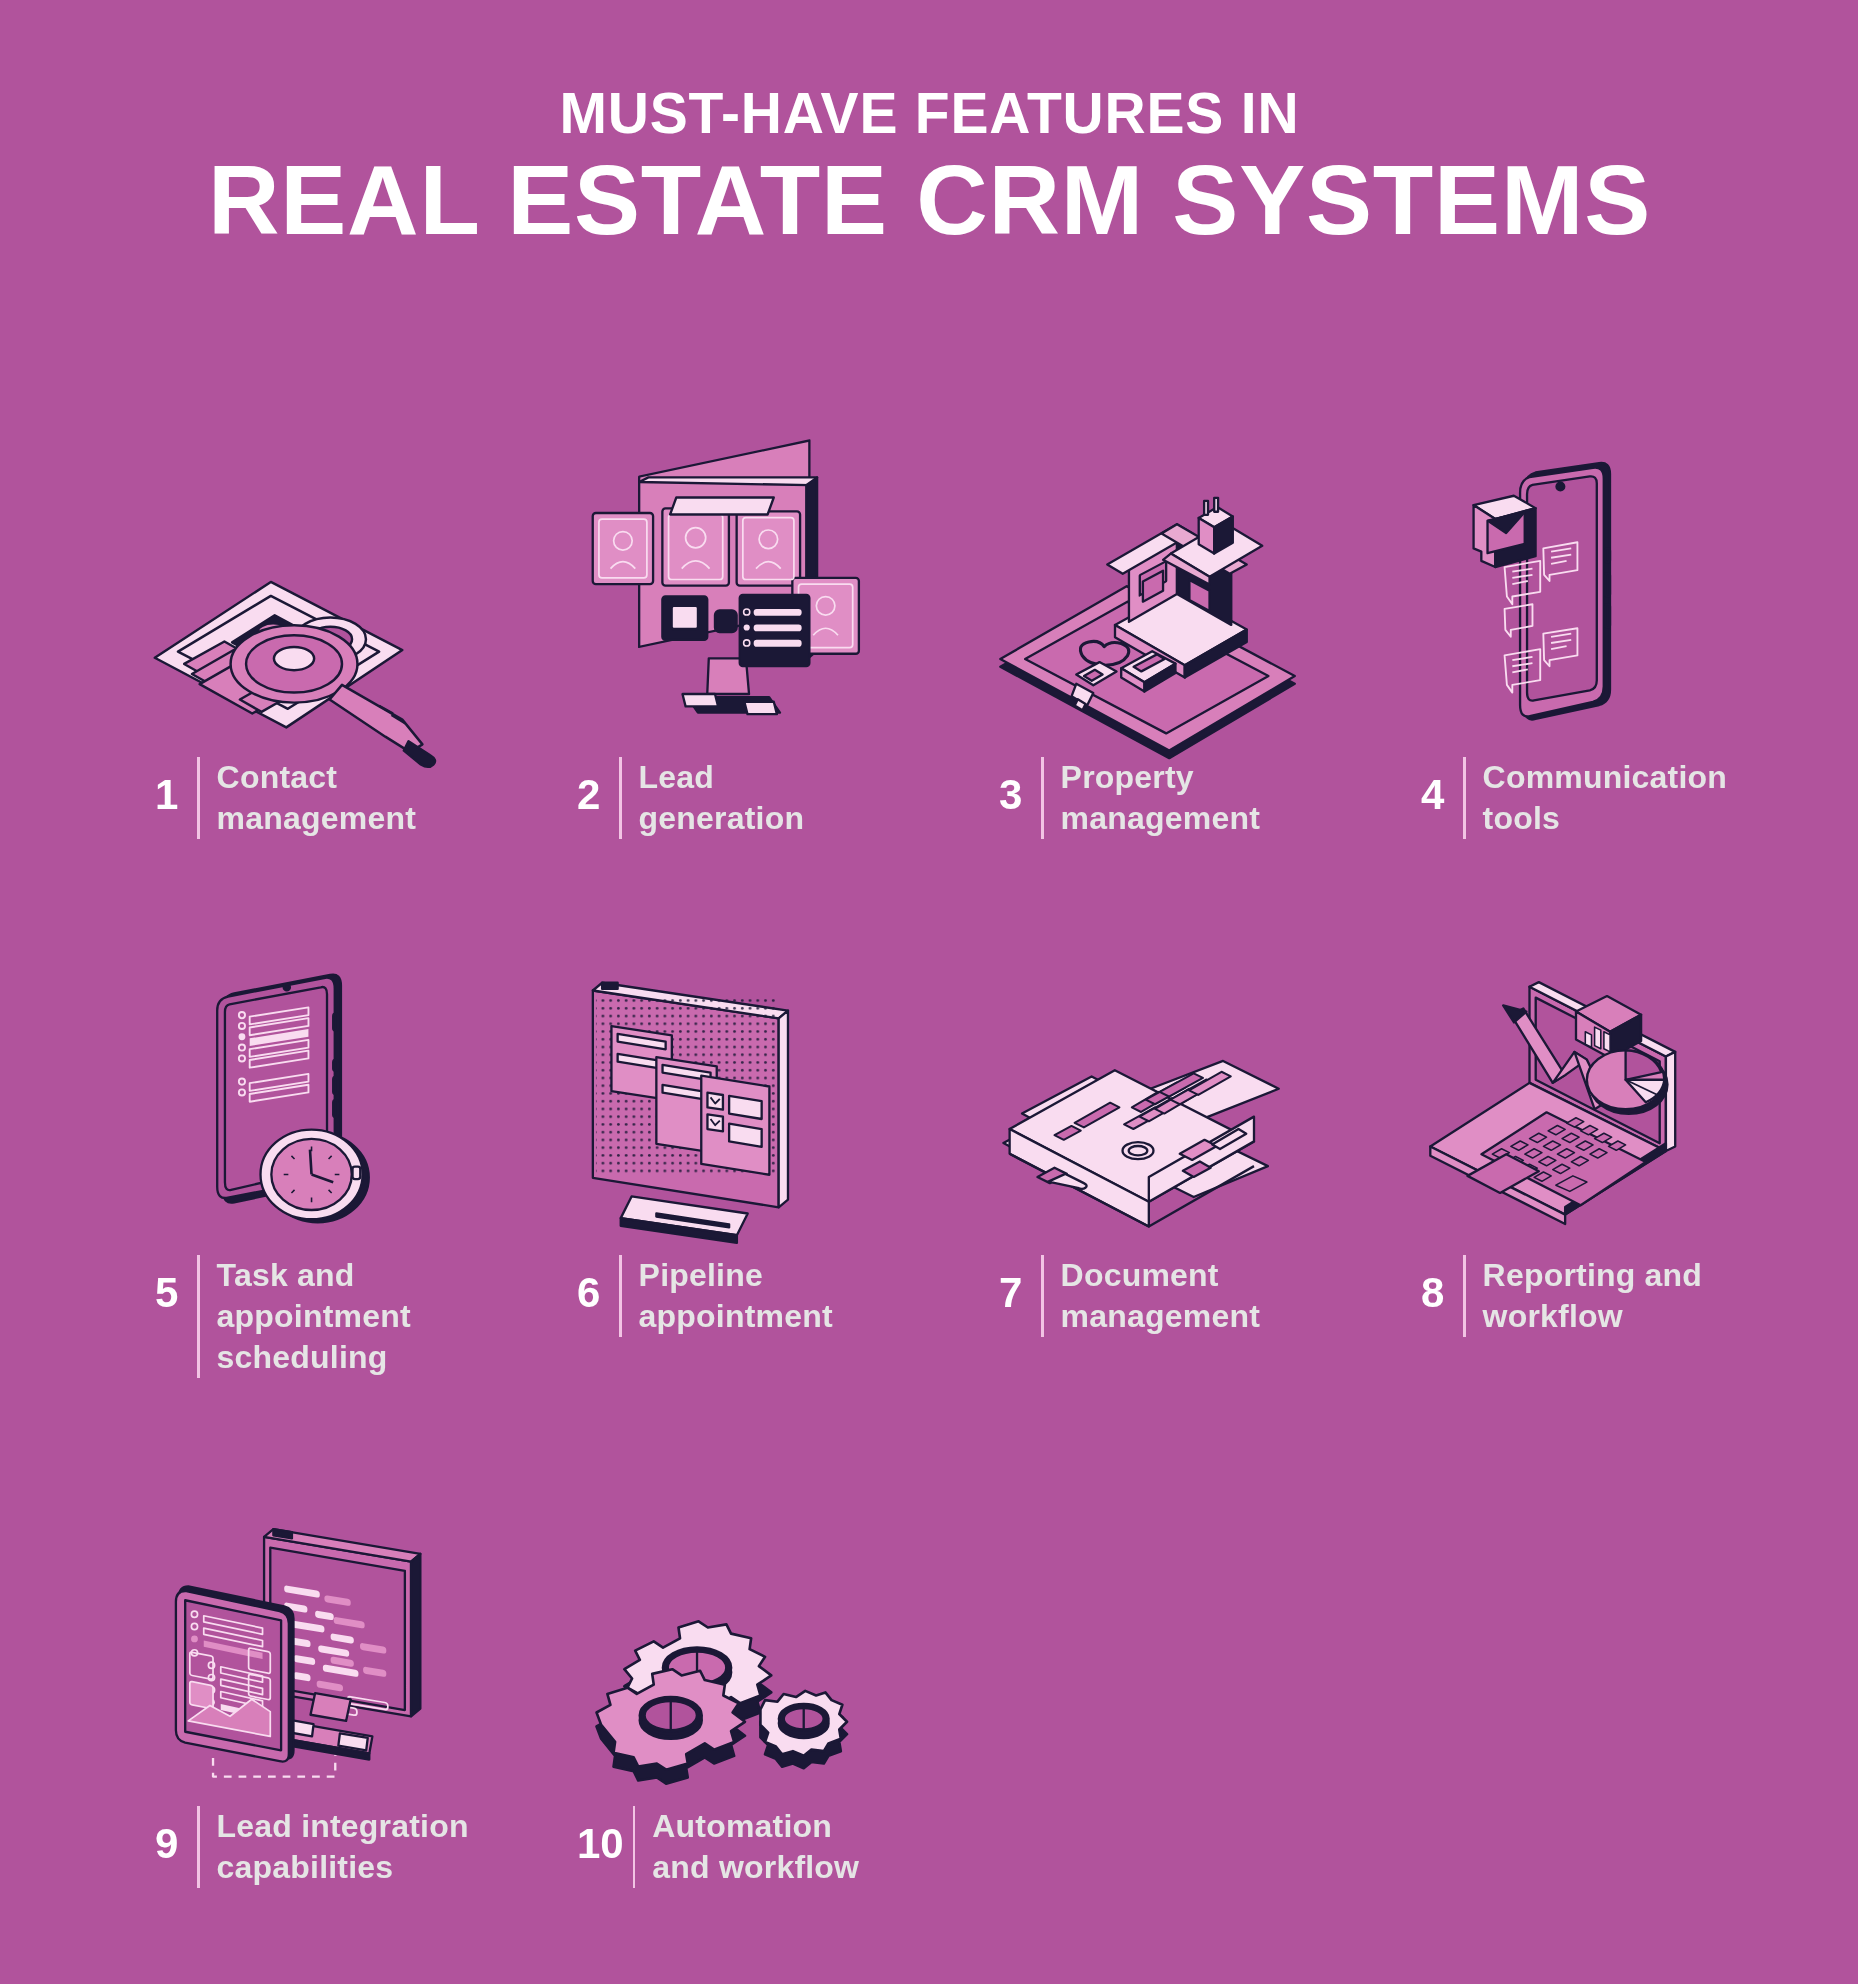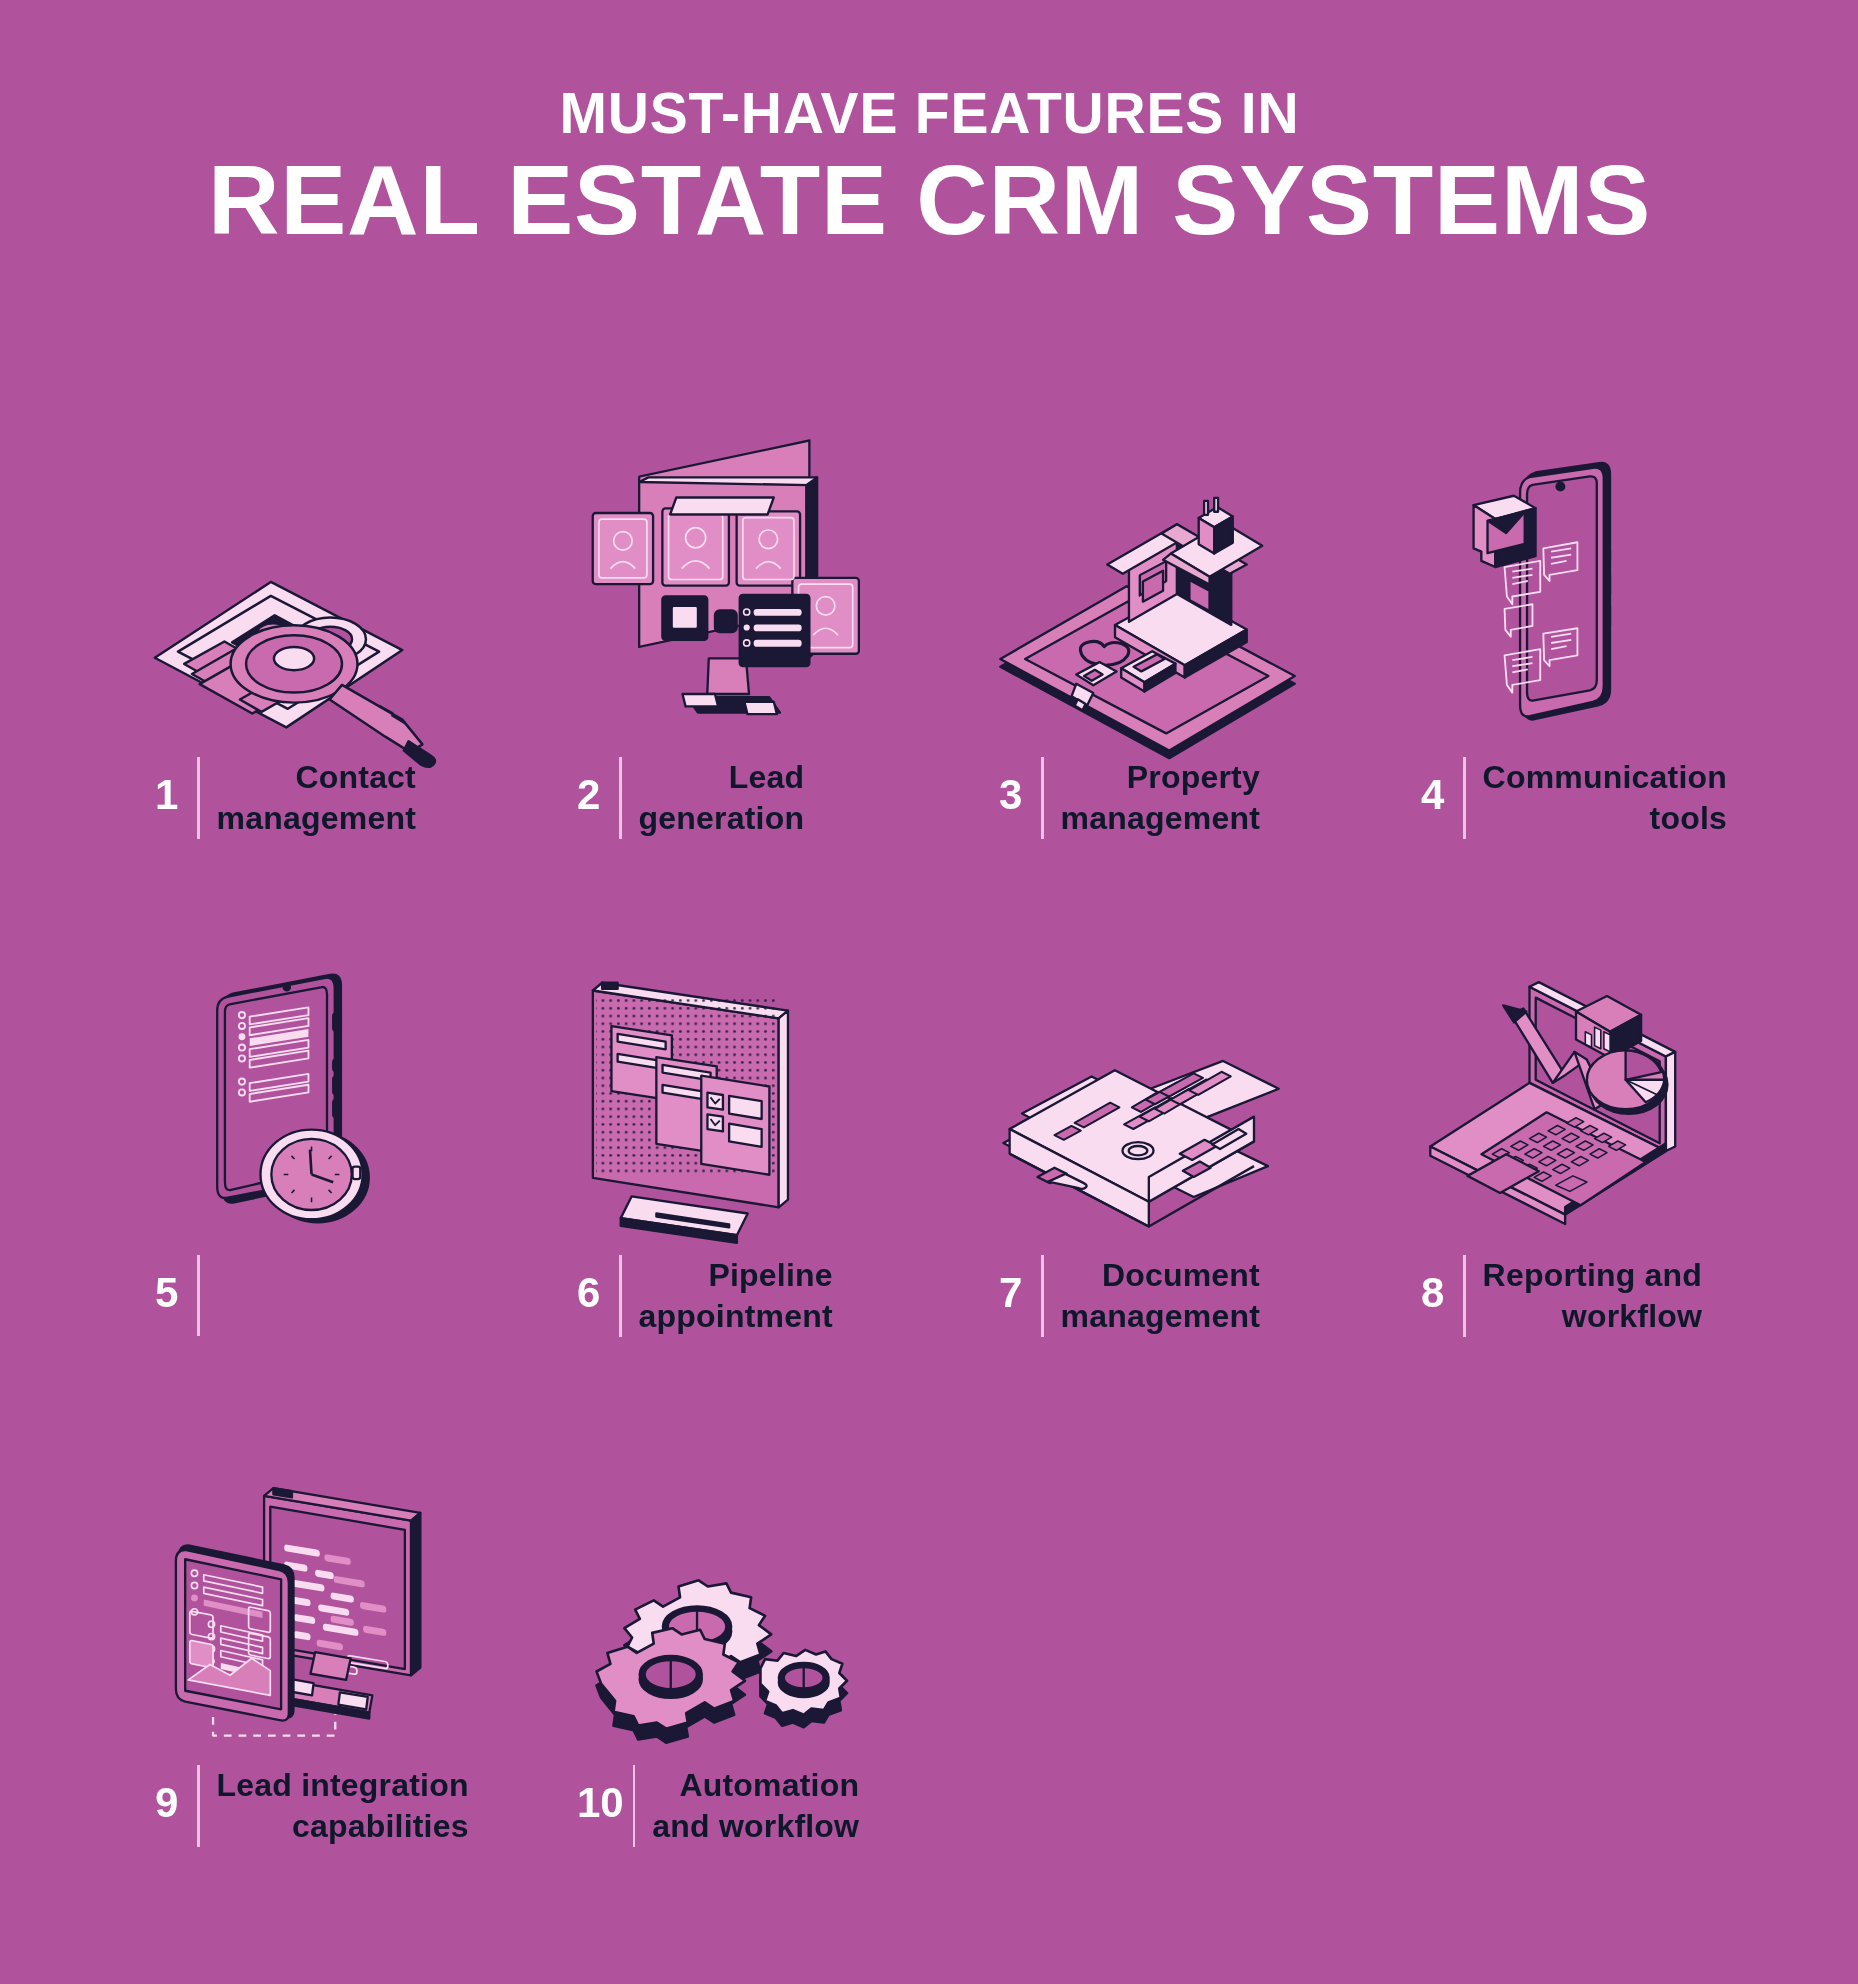--- a/index.html
+++ b/index.html
@@ -84,27 +84,26 @@
     padding-top: 17px;
   }
   .divider {
     width: 2.3px;
     background: #f2c4e4;
     margin: 0 17px 0 9.3px;
     align-self: stretch;
     min-height: 81px;
   }
   .txt {
-    color: #0f172a;
+    color: #e5e5e5;
     font-size: 32px;
     font-weight: bold;
     line-height: 1.28;
     max-width: 294px;
     letter-spacing: 0.2px;
-    text-align: right;
   }
 
   .row2 { margin-top: 120px; }
   .row3 { margin-top: 132px; }
   .row2 .art, .row3 .art { height: 290px; }
 </style>
 </head>
 <body>
 
 <div id="page">
@@ -361,20 +360,23 @@
               </g>
               <path d="M152,268 L150,236" stroke-width="3.4" fill="none"></path>
               <path d="M152,268 L180,278" stroke-width="3.4" fill="none"></path>
               <rect x="205" y="258" width="10" height="16" rx="3" fill="#f9dcf0"></rect>
             </g>
           </svg>
         </div>
         <div class="label">
           <span class="num">5</span>
           <span class="divider"></span>
+          <span class="txt" style="white-space:pre-line">Task and
+appointment
+scheduling</span>
         </div>
       </div>
 
       <div class="cell">
         <div class="art">
           <svg width="248" height="271" viewBox="0 0 320 350" style="left:62px;top:15.5px;">
             <defs>
               <pattern id="dots6" width="10" height="10" patternUnits="userSpaceOnUse">
                 <circle cx="3" cy="3" r="1.8" fill="#1b1836"></circle>
               </pattern>

